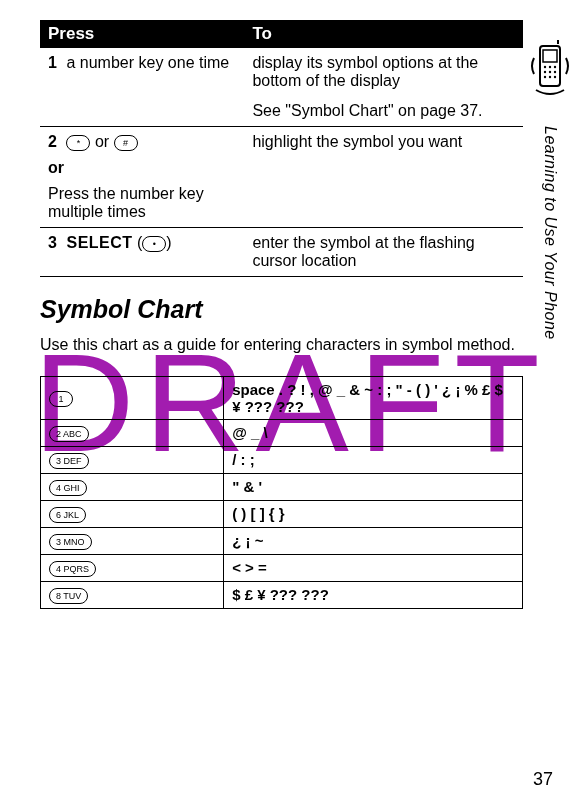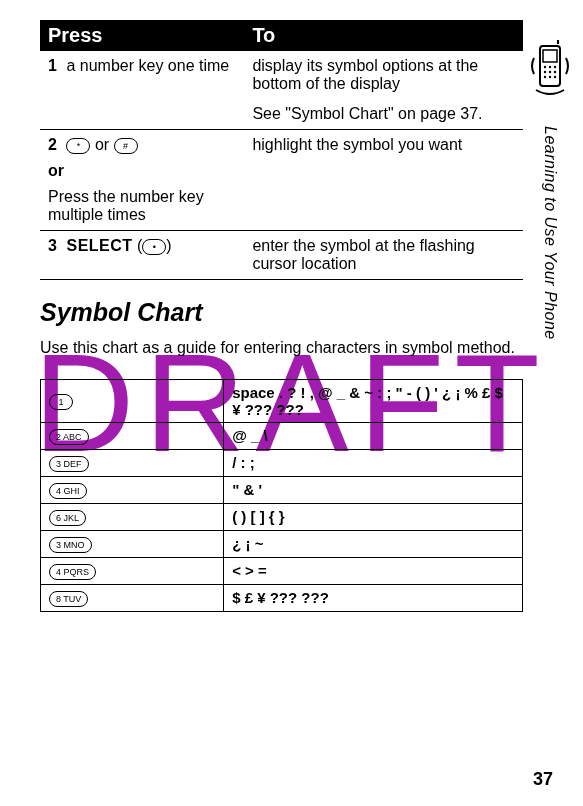--- a/index.html
+++ b/index.html
@@ -39,21 +39,21 @@
       margin-bottom: 16px;
     }
     .press-table thead tr {
       background: black;
       color: white;
     }
     .press-table th {
       text-align: left;
       padding: 4px 8px;
       font-weight: bold;
-      font-size: 20px;
+      font-size: 17px;
     }
     .press-table td {
       padding: 6px 8px;
       font-size: 16px;
       vertical-align: top;
     }
     .press-table tbody tr {
       border-bottom: 1px solid #000;
     }
     .press-table tbody tr.no-border {
@@ -127,21 +127,21 @@
       writing-mode: vertical-rl;
       font-style: italic;
       font-size: 16px;
       font-weight: normal;
       letter-spacing: 0.5px;
     }
     .page-num {
       position: absolute;
       bottom: 16px;
       right: 30px;
-      font-weight: bold;
+      font-weight: normal;
       font-size: 18px;
     }
   </style>
 </head>
 <body>
 
 <div class="watermark">DRAFT</div>
 
 <div class="content">
 

